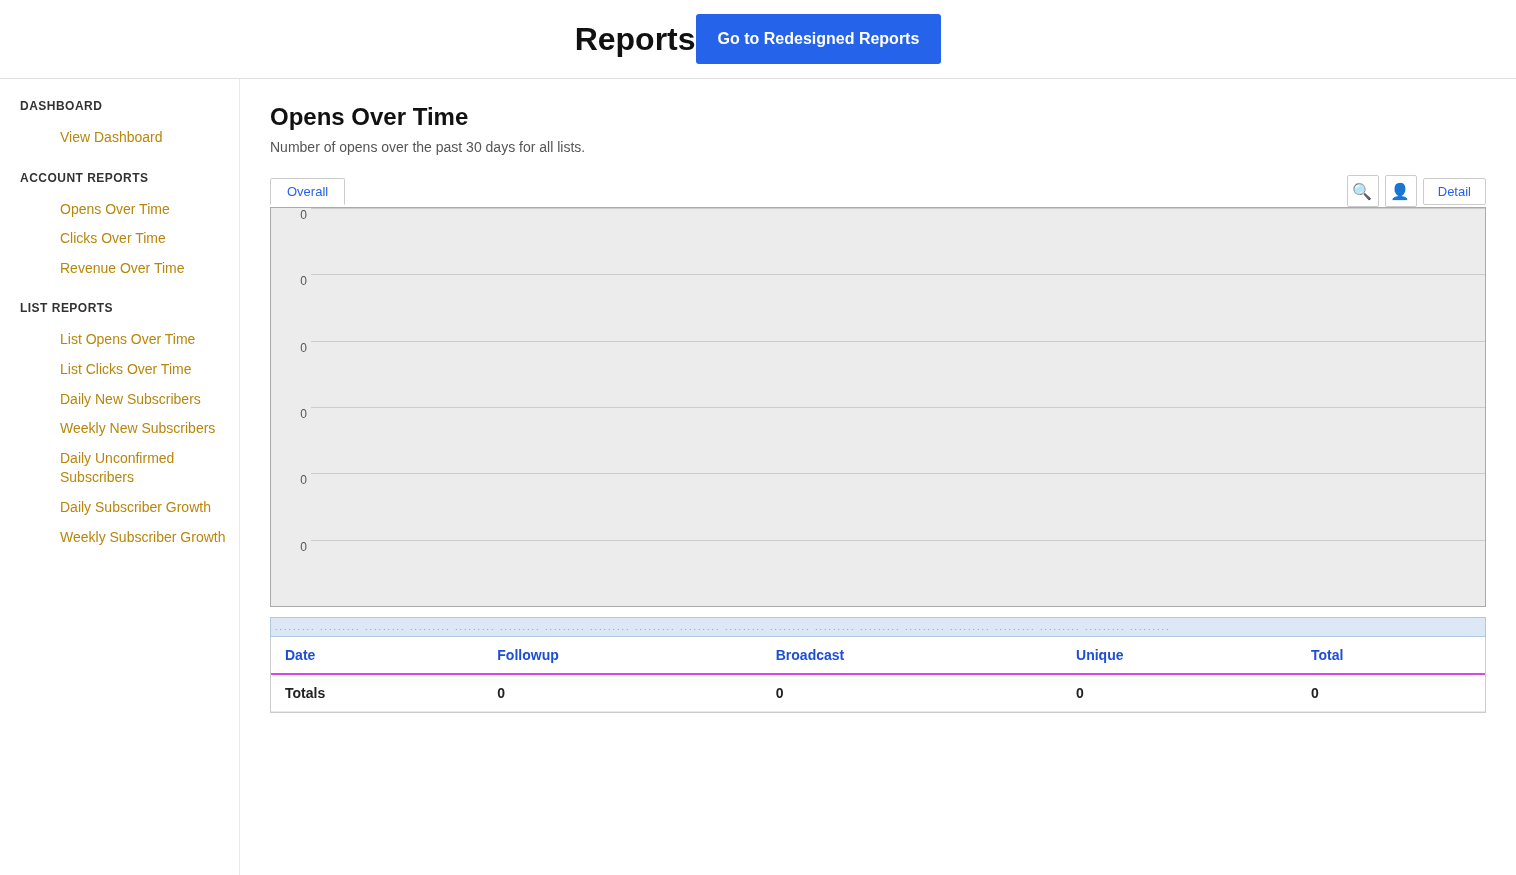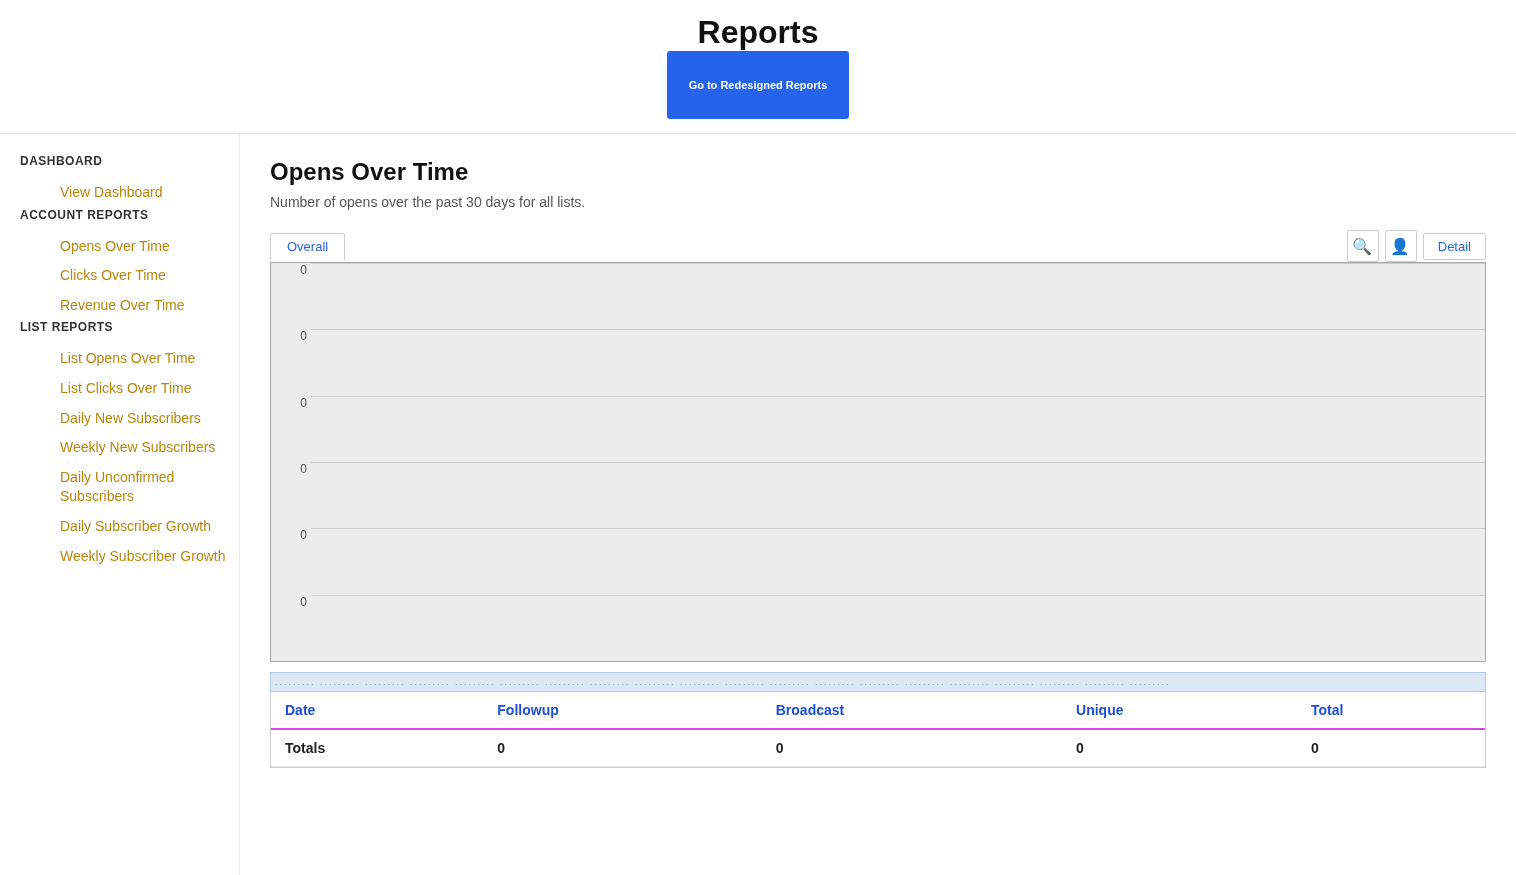--- a/index.html
+++ b/index.html
@@ -5,33 +5,32 @@
     * { box-sizing: border-box; margin: 0; padding: 0; }
     body { font-family: Arial, sans-serif; background: #fff; color: #333; font-size: 14px; }
 
     
     .page-header {
       display: flex;
       align-items: center;
       justify-content: center;
       padding: 14px 20px 14px 20px;
       border-bottom: 1px solid #e0e0e0;
-      flex-direction: column;
     }
     .page-title {
       font-size: 32px;
       font-weight: bold;
       color: #111;
     }
     .redesigned-btn {
       background: #2563eb;
       color: #fff;
       border: none;
-      padding: 28px 22px;
-      font-size: 11px;
+      padding: 16px 22px;
+      font-size: 16px;
       font-weight: bold;
       cursor: pointer;
       border-radius: 3px;
     }
 
     
     .layout {
       display: flex;
       min-height: calc(100vh - 70px);
     }
@@ -43,20 +42,21 @@
       padding: 20px 10px 20px 20px;
       border-right: 1px solid #e8e8e8;
       flex-shrink: 0;
     }
     .sidebar-section-title {
       font-size: 12px;
       font-weight: bold;
       color: #333;
       letter-spacing: 0.04em;
       margin-bottom: 10px;
+      margin-top: 18px;
       text-transform: uppercase;
     }
     .sidebar-section-title:first-child { margin-top: 0; }
     .sidebar-link {
       display: block;
       color: #b8860b;
       text-decoration: none;
       padding: 5px 0;
       font-size: 14px;
       cursor: pointer;

